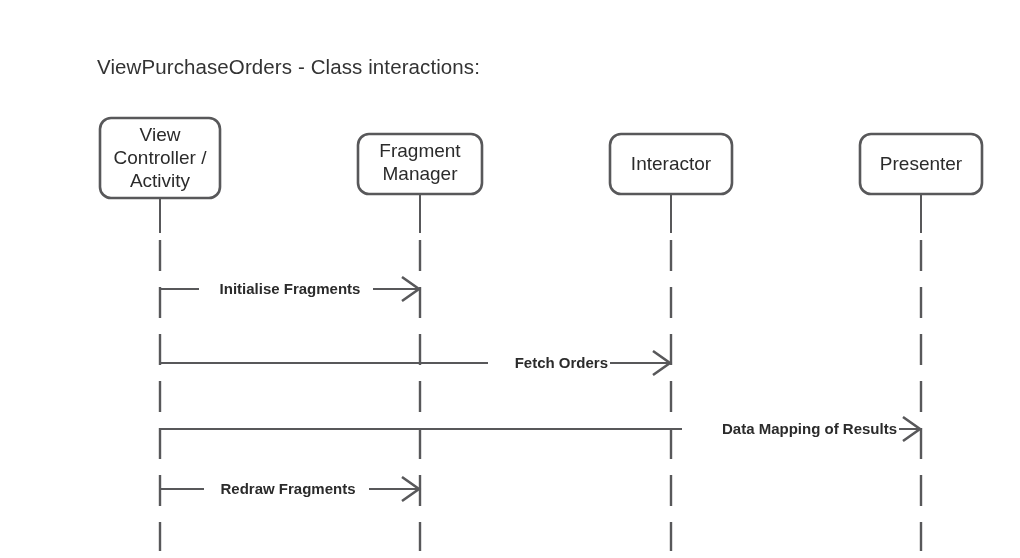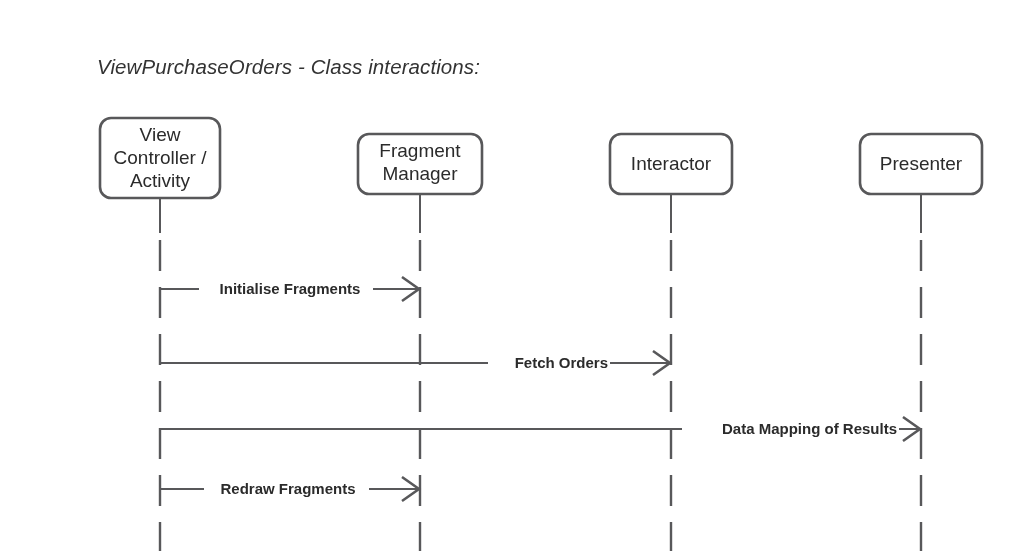--- a/index.html
+++ b/index.html
@@ -18,21 +18,20 @@
     overflow: hidden;
   }
   #diagram-title {
     position: absolute;
     left: 97px;
     top: 55px;
     font-size: 20.5px;
     color: #333333;
     white-space: nowrap;
     letter-spacing: 0.1px;
-    font-style: italic;
   }
   svg#diagram-svg {
     position: absolute;
     left: 0;
     top: 0;
     width: 1020px;
     height: 558px;
   }
   .lifeline-box-rect {
     fill: #ffffff;

